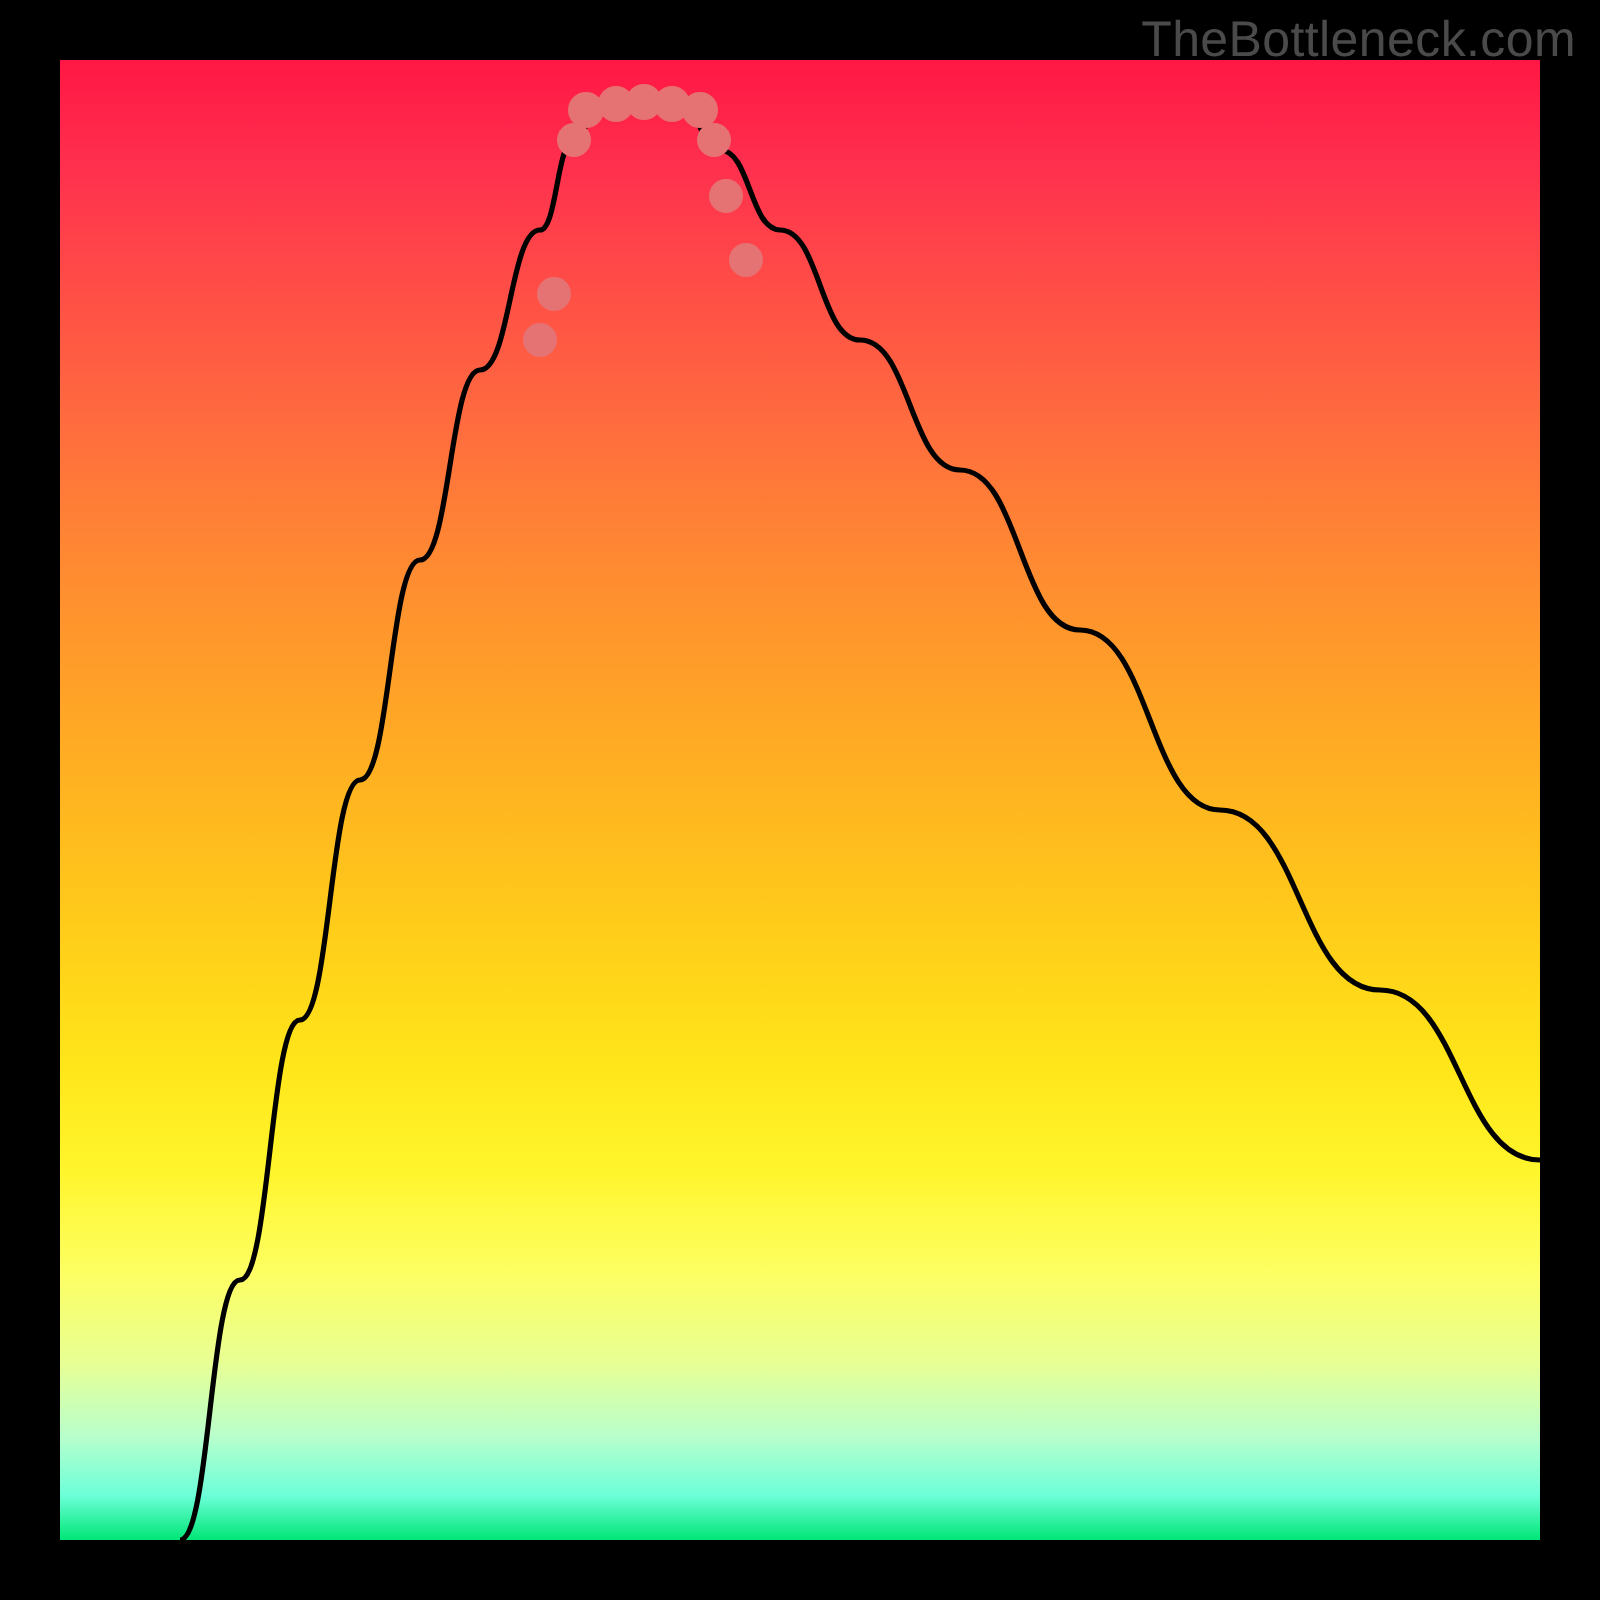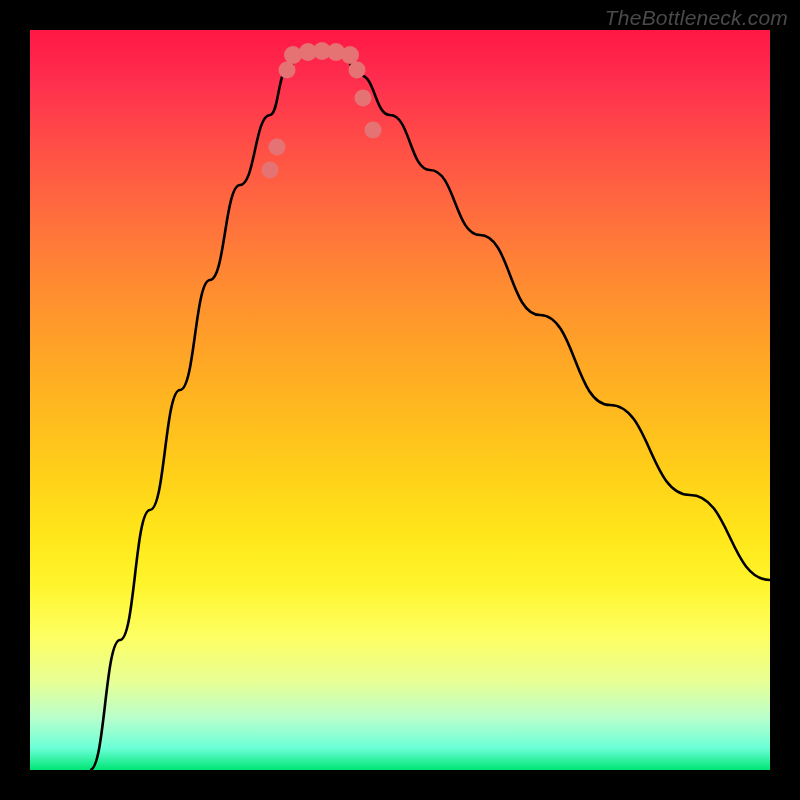--- a/index.html
+++ b/index.html
@@ -33,25 +33,24 @@
       #6cffd8 97%,
       #00e676 100%
     );
   }
   .watermark {
     position: absolute;
     top: 6px;
     right: 12px;
     color: #4a4a4a;
     font-family: Arial, Helvetica, sans-serif;
-    font-size: 21px;
+    font-size: 25px;
     font-weight: 500;
     letter-spacing: 0.2px;
     z-index: 10;
-    font-style: italic;
   }
   svg.curve-layer {
     position: absolute;
     left: 0;
     top: 0;
     width: 740px;
     height: 740px;
     overflow: visible;
   }
   .curve {

